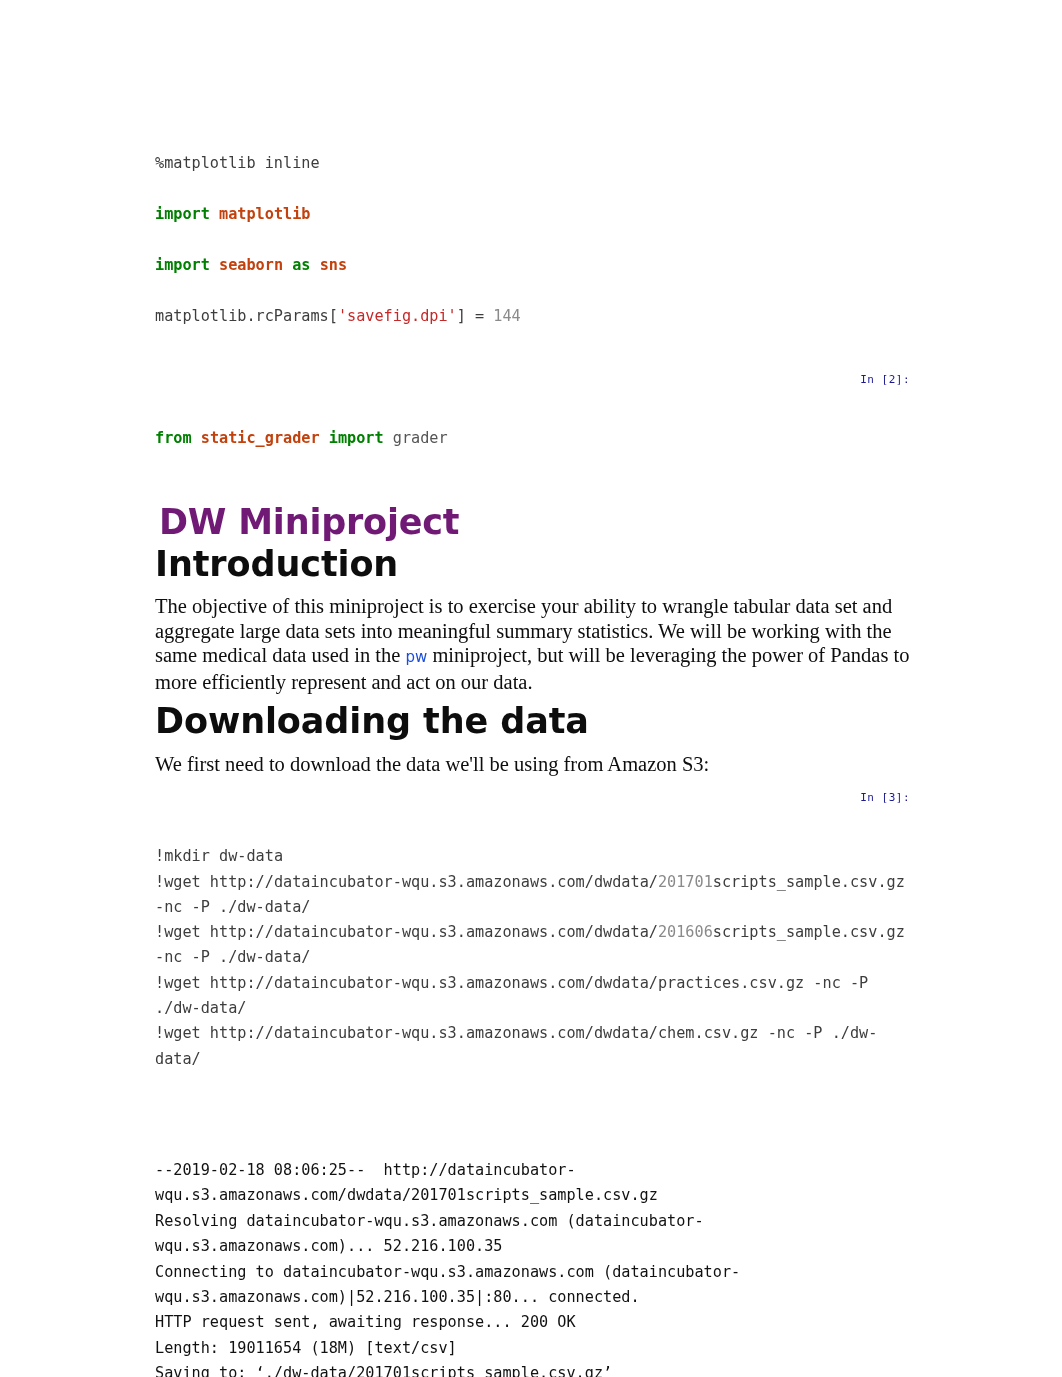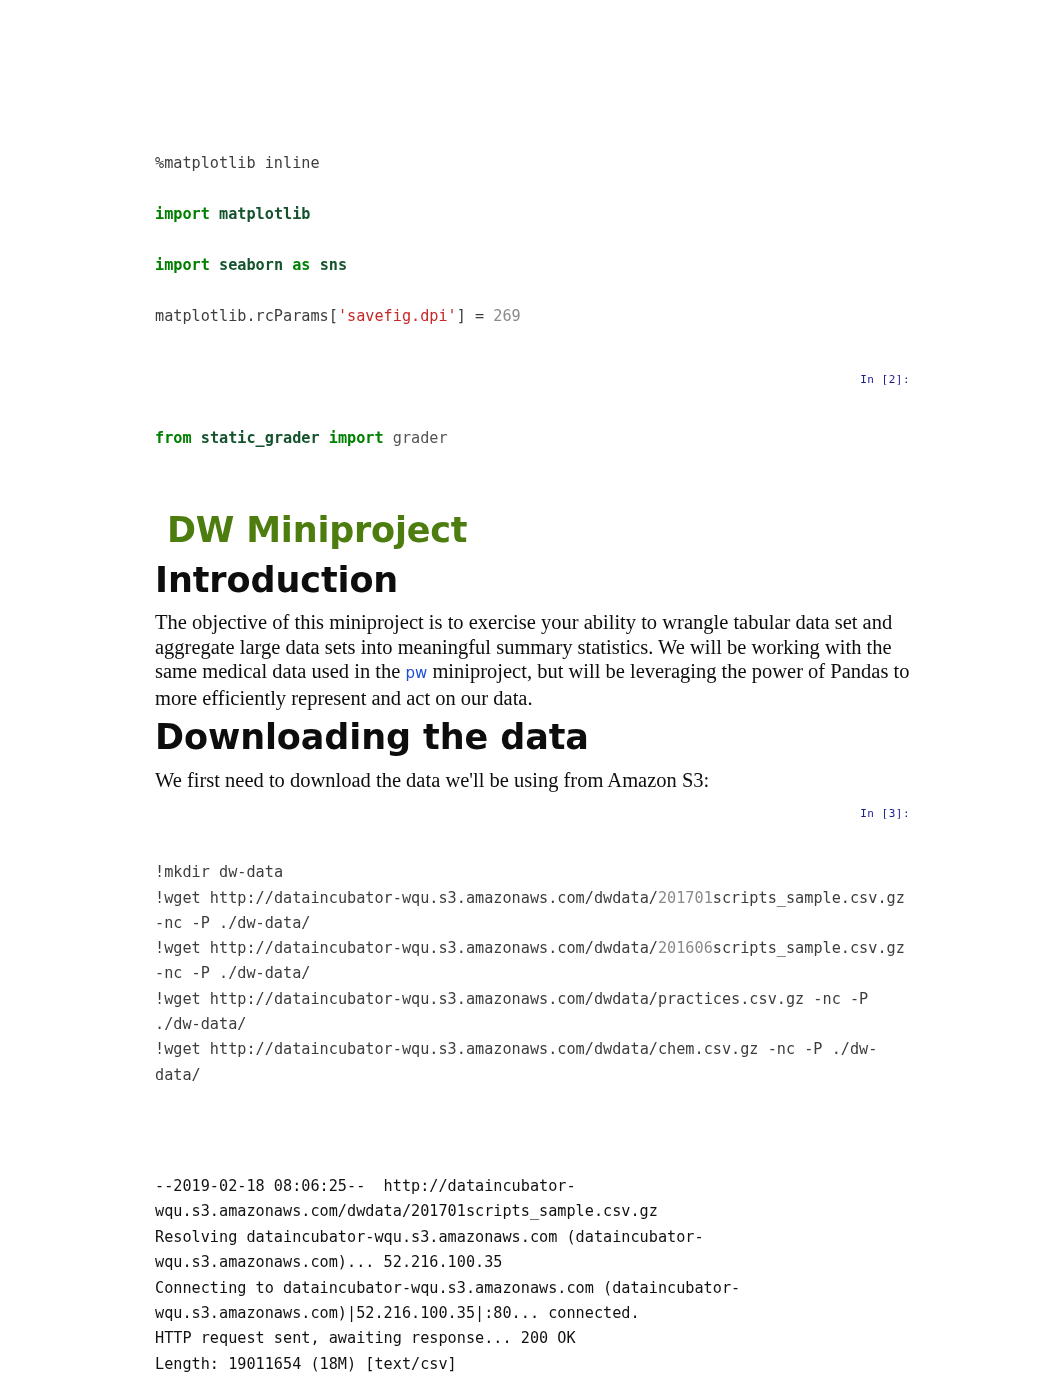--- a/index.html
+++ b/index.html
@@ -39,21 +39,21 @@
     white-space: pre-wrap;
     word-break: break-word;
     color: #3d3d3d;
     margin: 0;
   }
   .code-block.tight {
     line-height: 25.3px;
   }
 
   .kw      { color: #008000; font-weight: bold; }
-  .mod     { color: #14532d; font-weight: bold; }
+  .mod     { color: #c2410c; font-weight: bold; }
   .str     { color: #c62828; }
   .num     { color: #8a8a8a; }
   .plain   { color: #3d3d3d; }
   .ident   { color: #555555; }
 
   
   .bang {
     position: relative;
     color: #3d3d3d;
   }
@@ -84,22 +84,22 @@
     text-align: right;
     width: 755px;
     letter-spacing: 0.5px;
   }
 
   
   h1.h-title {
     font-family: "DejaVu Sans", "Liberation Sans", sans-serif;
     font-size: 35px;
     font-weight: bold;
-    color: #4d7c0f;
-    margin: 12px;
+    color: #701a75;
+    margin: 4px;
     line-height: 42px;
     letter-spacing: -0.2px;
   }
   h2.h-sub {
     font-family: "DejaVu Sans", "Liberation Sans", sans-serif;
     font-size: 35px;
     font-weight: bold;
     color: #0d0d0d;
     margin: 0;
     line-height: 34px;
@@ -143,21 +143,21 @@
 </head>
 <body>
 
 <div class="page">
   <div class="content">
 
     <div class="code-block">
 <span class="plain">%matplotlib inline</span>
 <br><span class="kw">import</span><span class="plain"> </span><span class="mod">matplotlib</span>
 <br><span class="kw">import</span><span class="plain"> </span><span class="mod">seaborn</span><span class="plain"> </span><span class="kw">as</span><span class="plain"> </span><span class="mod">sns</span>
-<br><span class="plain">matplotlib.rcParams[</span><span class="str">'savefig.dpi'</span><span class="plain">] = </span><span class="num">269</span>
+<br><span class="plain">matplotlib.rcParams[</span><span class="str">'savefig.dpi'</span><span class="plain">] = </span><span class="num">144</span>
     </div>
 
     <div class="sp-1"></div>
 
     <div class="prompt">In [2]:</div>
 
     <div class="sp-2"></div>
 
     <div class="code-block">
 <span class="kw">from</span><span class="plain"> </span><span class="mod">static_grader</span><span class="plain"> </span><span class="kw">import</span><span class="plain"> </span><span class="ident">grader</span>

